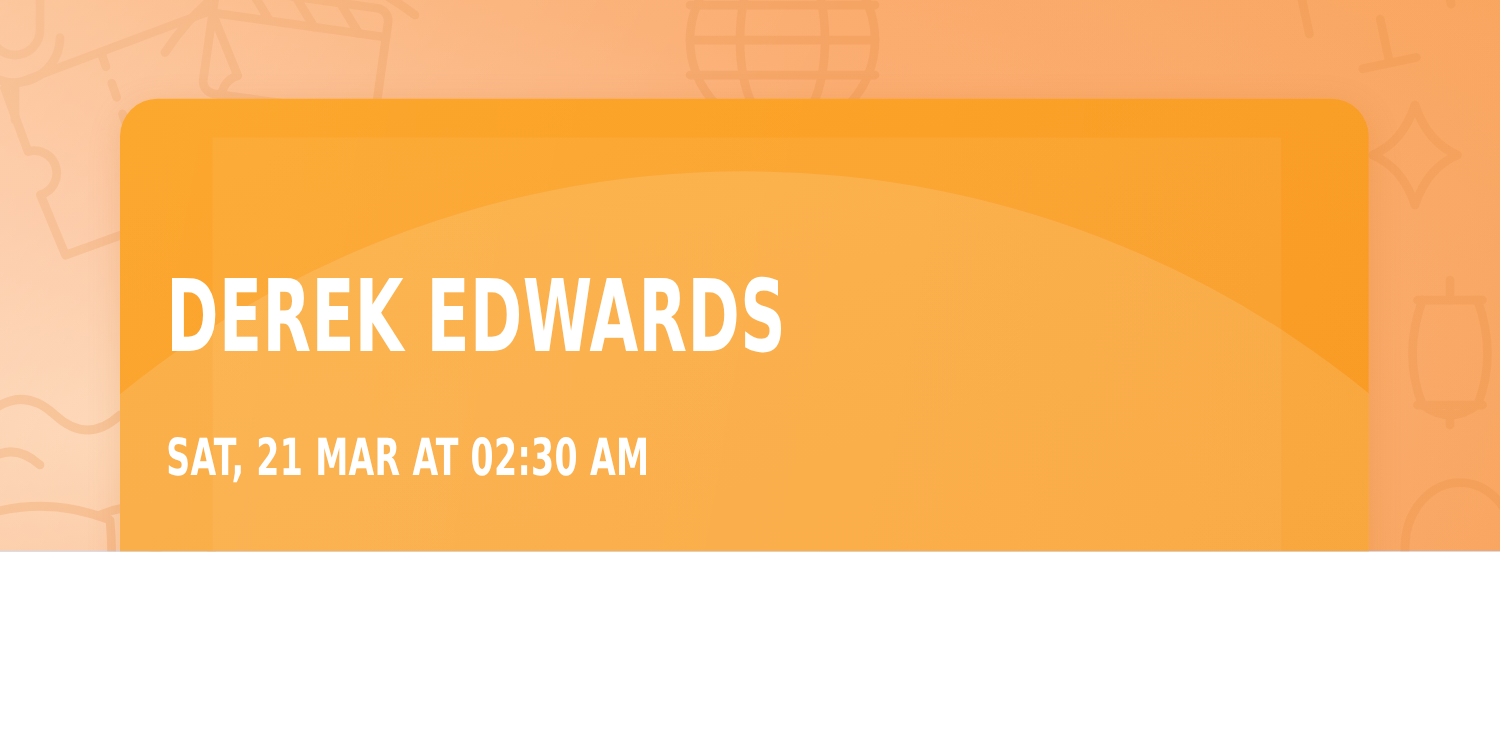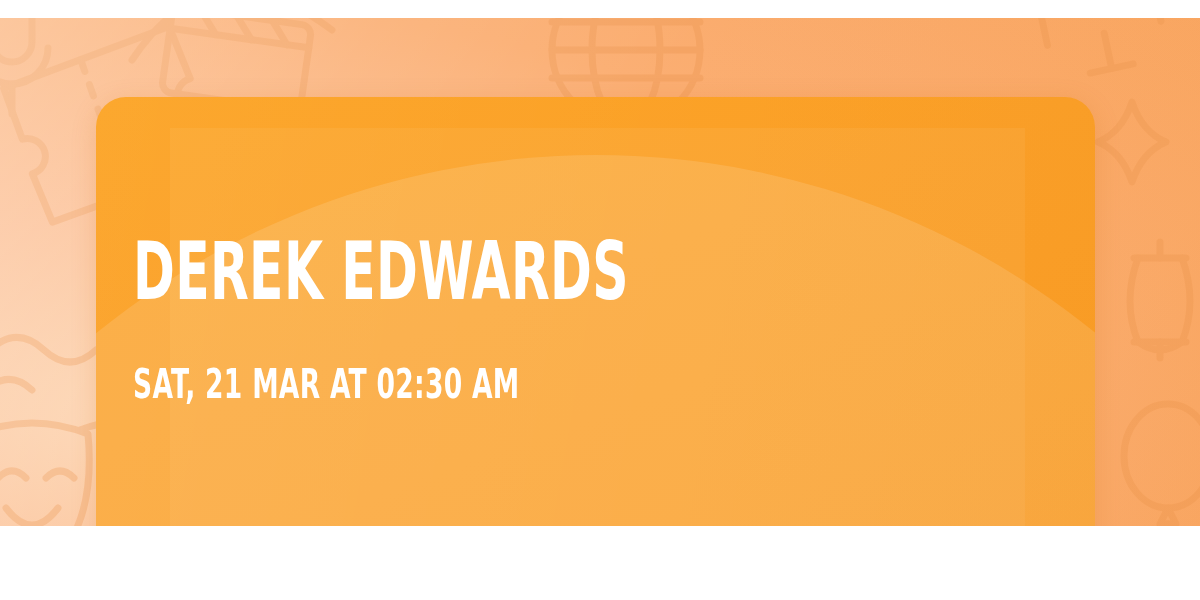--- a/index.html
+++ b/index.html
@@ -11,24 +11,23 @@
     width: 1200px;
     height: 600px;
     overflow: hidden;
     font-family: "Liberation Sans", "DejaVu Sans", sans-serif;
   }
 
   
   #canvas {
     position: relative;
     width: 1200px;
-    height: 508px;
+    height: 441px;
     overflow: hidden;
     background: #3b82f6;
-    margin-top: 18px;
   }
 
   
   .bg-base {
     position: absolute;
     inset: 0;
     background:
       radial-gradient(120% 140% at 12% 78%, #FDD3AE 0%, #FCBE92 28%, #FBAE72 58%, #F9A661 100%);
   }
   .bg-sheen {

